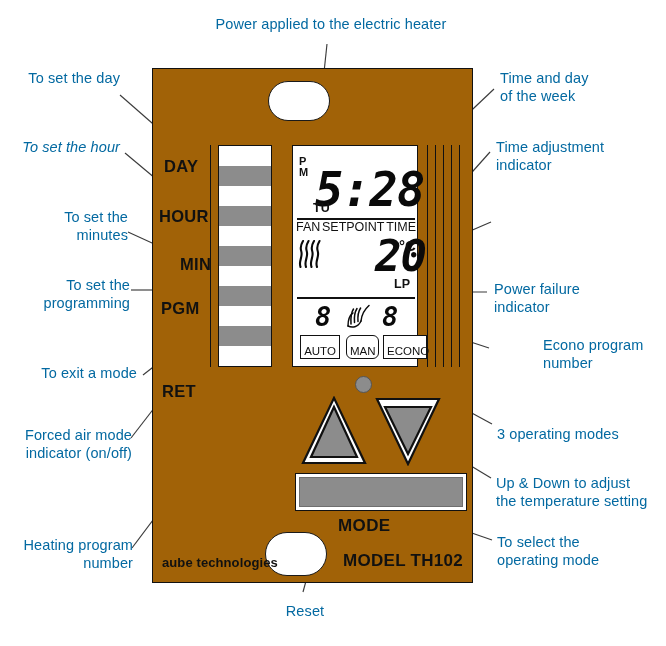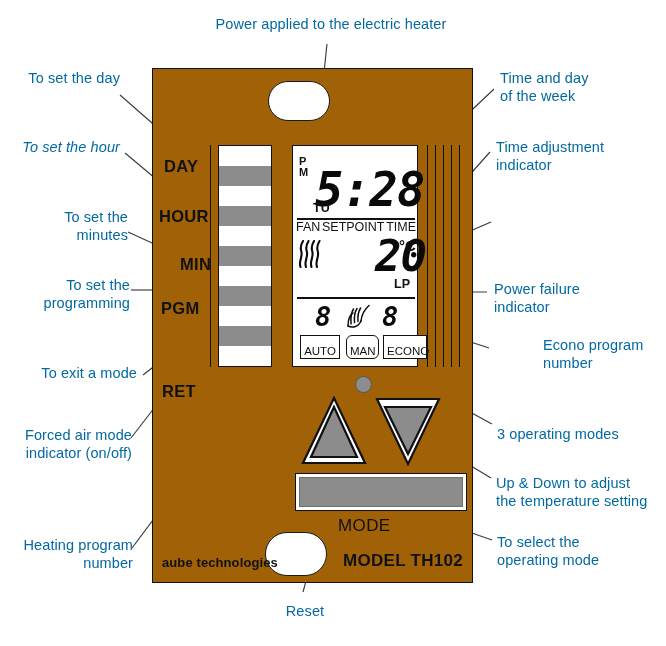--- a/index.html
+++ b/index.html
@@ -182,21 +182,21 @@
     position:absolute;left:142px;top:404px;
     width:172px;height:38px;
     border:1.6px solid #111;
     background:#ffffff;
     box-sizing:border-box;
     padding:3px;
   }
   #modebar .inner{width:100%;height:100%;background:#8c8c8c;border:1px solid #6f6f6f;box-sizing:border-box;}
   #modelabel{
     position:absolute;left:185px;top:447px;
-    font-size:17px;font-weight:normal;color:#111;letter-spacing:0.4px;
+    font-size:17px;font-weight:bold;color:#111;letter-spacing:0.4px;
   }
   #brand{
     position:absolute;left:9px;top:486px;
     font-size:13px;font-weight:bold;color:#111;letter-spacing:0.1px;
   }
   #model{
     position:absolute;left:190px;top:482px;
     font-size:17px;font-weight:bold;color:#111;letter-spacing:0.3px;
   }
 </style>

